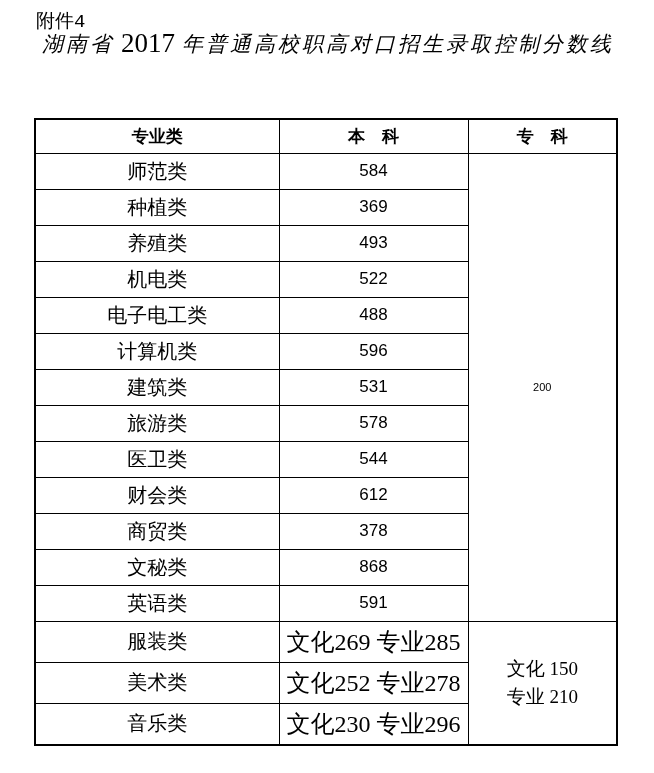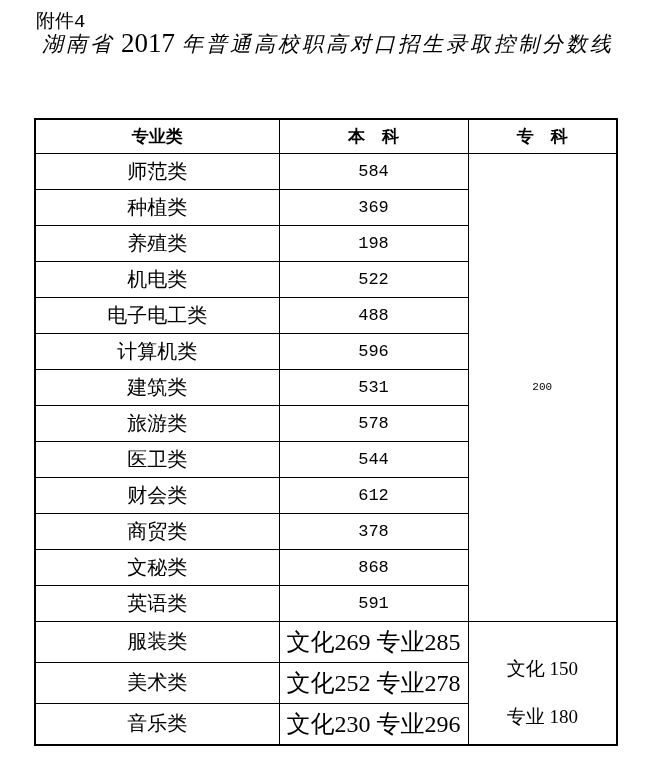--- a/index.html
+++ b/index.html
@@ -51,27 +51,26 @@
     overflow: hidden;
   }
   .score-table thead tr { height: 34px; }
   .score-table tbody tr { height: 36px; }
   .score-table th {
     font-size: 17px;
     font-weight: bold;
     font-family: "Liberation Sans", sans-serif;
   }
   .cat-cell  { font-size: 20px; font-family: "Liberation Serif", serif; }
-  .num-cell  { font-size: 17px; font-family: Liberation Mono, monospace; }
+  .num-cell  { font-size: 17px; font-family: Liberation Sans, sans-serif; }
   .mix-cell  { font-size: 24px; font-family: "Liberation Serif", serif; }
   .merged-cell { font-size: 11px; }
   .merged-lines div {
     font-size: 19px;
     line-height: 1.45;
-    margin-top: 20px;
   }
 </style>
 </head>
 <body>
 
 <div class="attachment-label">附件4</div>
 
 <div class="doc-title">
   <span>湖南省</span><span class="year">2017</span><span>年普通高校职高对口招生录取控制分数线</span>
 </div>
@@ -94,21 +93,21 @@
         <td class="cat-cell">师范类</td>
         <td class="num-cell">584</td>
         <td class="num-cell merged-cell" rowspan="13">200</td>
       </tr>
       <tr>
         <td class="cat-cell">种植类</td>
         <td class="num-cell">369</td>
       </tr>
       <tr>
         <td class="cat-cell">养殖类</td>
-        <td class="num-cell">198</td>
+        <td class="num-cell">493</td>
       </tr>
       <tr>
         <td class="cat-cell">机电类</td>
         <td class="num-cell">522</td>
       </tr>
       <tr>
         <td class="cat-cell">电子电工类</td>
         <td class="num-cell">488</td>
       </tr>
       <tr>
@@ -141,21 +140,21 @@
       </tr>
       <tr>
         <td class="cat-cell">英语类</td>
         <td class="num-cell">591</td>
       </tr>
       <tr>
         <td class="cat-cell">服装类</td>
         <td class="mix-cell">文化269 专业285</td>
         <td class="merged-lines" rowspan="3">
           <div>文化 150</div>
-          <div>专业 180</div>
+          <div>专业 210</div>
         </td>
       </tr>
       <tr>
         <td class="cat-cell">美术类</td>
         <td class="mix-cell">文化252 专业278</td>
       </tr>
       <tr>
         <td class="cat-cell">音乐类</td>
         <td class="mix-cell">文化230 专业296</td>
       </tr>

